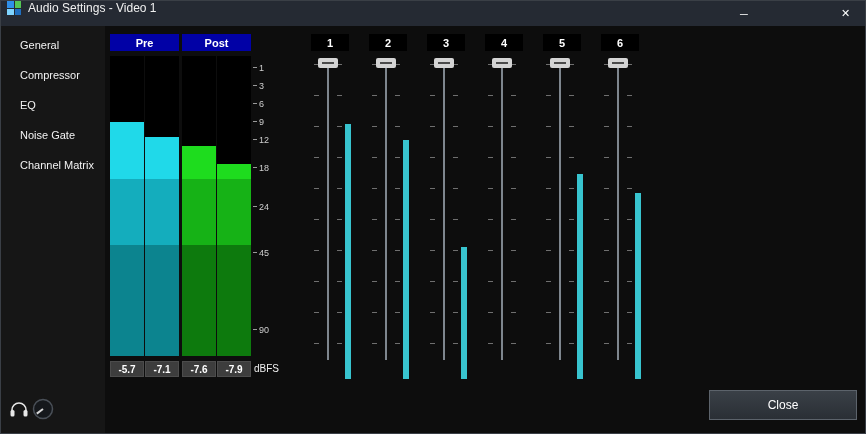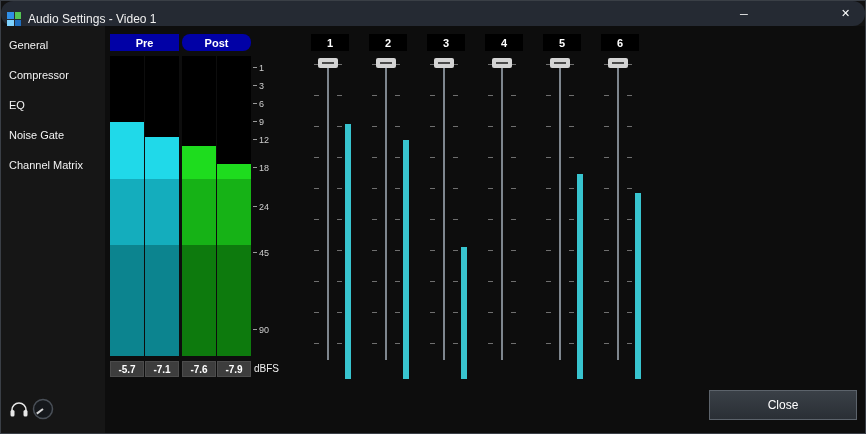--- a/index.html
+++ b/index.html
@@ -1,43 +1,43 @@
 <!DOCTYPE html>
 <html style="--pre-bright: #20d9e9; --pre-mid: #14adbd; --pre-dark: #0c848f; --post-bright: #1edc1e; --post-mid: #16b216; --post-dark: #0d7a0d; --ch-meter: #38c4cf; --sel-top: #229422; --sel-bottom: #0a520a;"><head>
 <meta charset="utf-8">
 <style>
   * { margin:0; padding:0; box-sizing:border-box; }
   html,body { background:#000; font-family:"Liberation Sans", sans-serif; }
   .window { position:relative; width:866px; height:434px; background:#121212; border:1px solid #3a3f46; overflow:hidden; }
 
   
-  .titlebar { position:absolute; top:0; left:0; right:0; height:25px; background:#252a33; display:flex; align-items:flex-end; color:#f0f0f0;border-radius:12px; }
+  .titlebar { position:absolute; top:0; left:0; right:0; height:25px; background:#252a33; display:flex; align-items:flex-start; color:#f0f0f0; }
   .app-icon { width:14px; height:14px; margin:0 7px 0 6px; display:grid; grid-template-columns:1fr 1fr; grid-template-rows:1fr 1fr; gap:1px; }
   .app-icon span { display:block; }
   .app-icon span:nth-child(1){background:#2f8fe8;}
   .app-icon span:nth-child(2){background:#54c654;}
   .app-icon span:nth-child(3){background:#7fd4ff;}
   .app-icon span:nth-child(4){background:#1f6fc0;}
   .title { font-size:12px; flex:1; }
   .win-btn { width:44px; height:25px; display:flex; align-items:center; justify-content:center; font-size:11px; cursor:pointer; color:#fff; }
   .win-gap { width:60px; height:25px; }
   .win-btn.close-x { width:39px; }
 
   
   .sidebar { position:absolute; top:25px; left:0; width:104px; bottom:0; background:#161616; padding-top:4px; }
-  .side-item { height:30px; display:flex; align-items:center; padding-left:8px; font-size:11px; color:#f2f2f2; cursor:pointer;text-align:center; }
+  .side-item { height:30px; display:flex; align-items:center; padding-left:19px; font-size:11px; color:#f2f2f2; cursor:pointer;text-align:center; }
   .side-item.selected { background:linear-gradient(180deg, var(--sel-top,#229422), var(--sel-bottom,#0a520a)); }
 
   
   .content { position:absolute; top:25px; left:104px; right:0; bottom:0; background:#0d0d0d; }
 
   
   .meters-wrap { position:absolute; left:5px; top:8px; width:185px; height:350px; }
   .meter-header { position:absolute; top:0; height:17px; width:69px; background:#0101a6; color:#fff; font-size:11px; font-weight:bold; display:flex; align-items:center; justify-content:center; }
-  .pre-header{left:0;} .post-header{left:72px;border-radius:8px;}
+  .pre-header{left:0;} .post-header{left:72px;}
   .meter-col { position:absolute; top:22px; width:34px; height:300px; }
   .meter-col.pre  { background:linear-gradient(180deg, var(--pre-bright) 0 41%,  var(--pre-mid) 41% 63%,  var(--pre-dark) 63% 100%); }
   .meter-col.post { background:linear-gradient(180deg, var(--post-bright) 0 41%, var(--post-mid) 41% 63%, var(--post-dark) 63% 100%); }
   .meter-mask { position:absolute; top:0; left:0; right:0; background:#000; }
   .meter-scale { position:absolute; left:143px; top:22px; width:26px; height:300px; }
   .scale-label { position:absolute; left:0; font-size:9px; color:#cfcfcf; white-space:nowrap; }
   .scale-label::before { content:""; display:inline-block; width:4px; height:1px; background:#9a9a9a; margin-right:2px; vertical-align:3px; }
   .value-box { position:absolute; top:327px; width:34px; height:16px; background:#3d3d3d; border:1px solid #4c4c4c; color:#fff; font-size:10px; font-weight:bold; display:flex; align-items:center; justify-content:center; }
   .dbfs-label { position:absolute; left:144px; top:329px; font-size:10px; color:#f0f0f0; }
 

